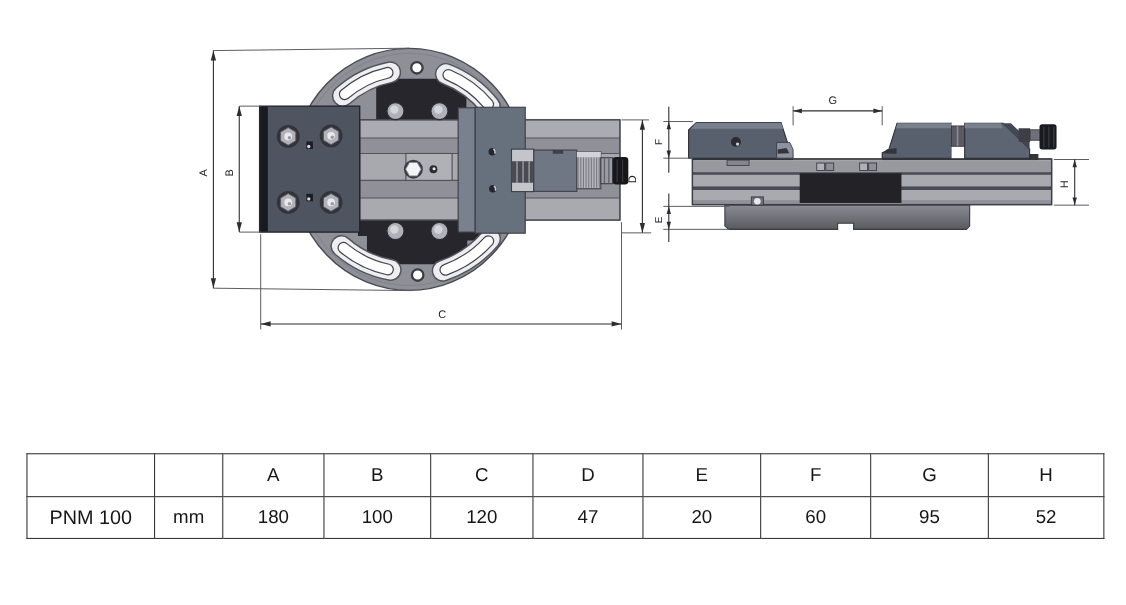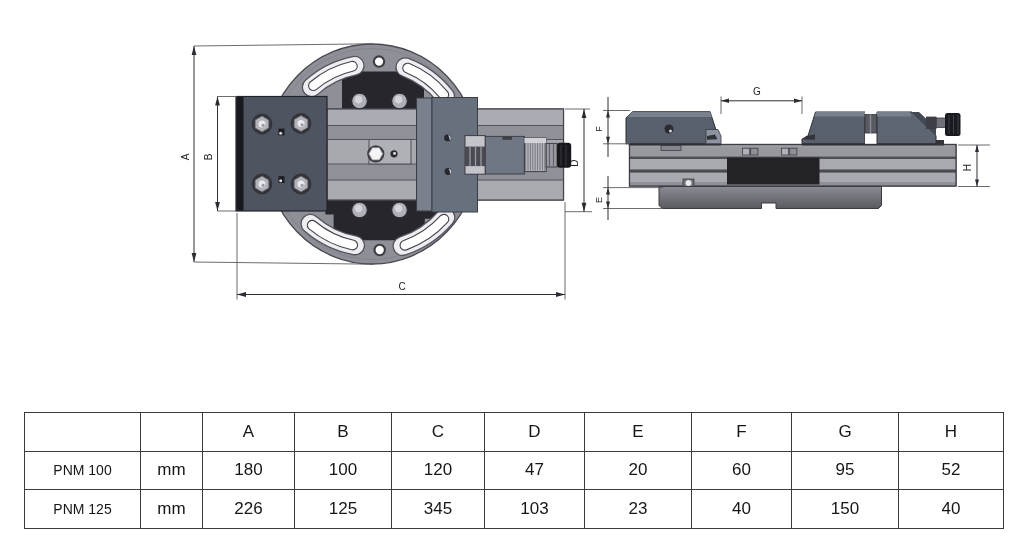--- a/index.html
+++ b/index.html
@@ -1,19 +1,19 @@
 <!DOCTYPE html>
 <html><head>
 <meta charset="utf-8">
 <style>
 html,body{margin:0;padding:0;background:#ffffff;}
 .page{position:relative;width:1024px;height:550px;background:#ffffff;overflow:hidden;font-family:"Liberation Sans",sans-serif;}
 .tbl{position:absolute;left:24px;top:412px;border-collapse:collapse;table-layout:fixed;color:#161616;}
 .tbl td{border:1px solid #3a3a3a;text-align:center;vertical-align:middle;height:37.5px;padding:0;font-size:17px;}
-.tbl td.name{font-size:14px;}
+.tbl td.name{font-size:18px;}
 </style>
 </head>
 <body>
 <div class="page">
 <svg width="1024" height="405" viewBox="0 0 1024 405">
 <ellipse cx="372.0" cy="154.0" rx="106.0" ry="110.0" fill="#8f8f98" stroke="#4a4a52" stroke-width="1.3"></ellipse>
 <ellipse cx="372.0" cy="154.0" rx="101.5" ry="105.5" fill="none" stroke="#82828c" stroke-width="0.9"></ellipse>
 <rect x="342.0" y="71.5" width="82.0" height="40.5" fill="#26262c" rx="4.0"></rect>
 <polygon points="325.4,198.0 444.3,198.0 444.3,218.7 424.8,218.7 424.8,240.2 333.6,240.2 333.6,214.6 325.4,214.6" fill="#26262c"></polygon>
 <path d="M 405.3 67.2 A 93.0 93.0 0 0 1 445.3 96.7" fill="none" stroke="#53535c" stroke-width="20" stroke-linecap="round"></path>
@@ -236,27 +236,15 @@
           <td>mm</td>
           <td>180</td>
           <td>100</td>
           <td>120</td>
           <td>47</td>
           <td>20</td>
           <td>60</td>
           <td>95</td>
           <td>52</td>
         </tr>
-        <tr>
-          <td class="name">PNM 125</td>
-          <td>mm</td>
-          <td>226</td>
-          <td>125</td>
-          <td>345</td>
-          <td>103</td>
-          <td>23</td>
-          <td>40</td>
-          <td>150</td>
-          <td>40</td>
-        </tr>
       </tbody>
     </table>
 </div>
 
 </body></html>

